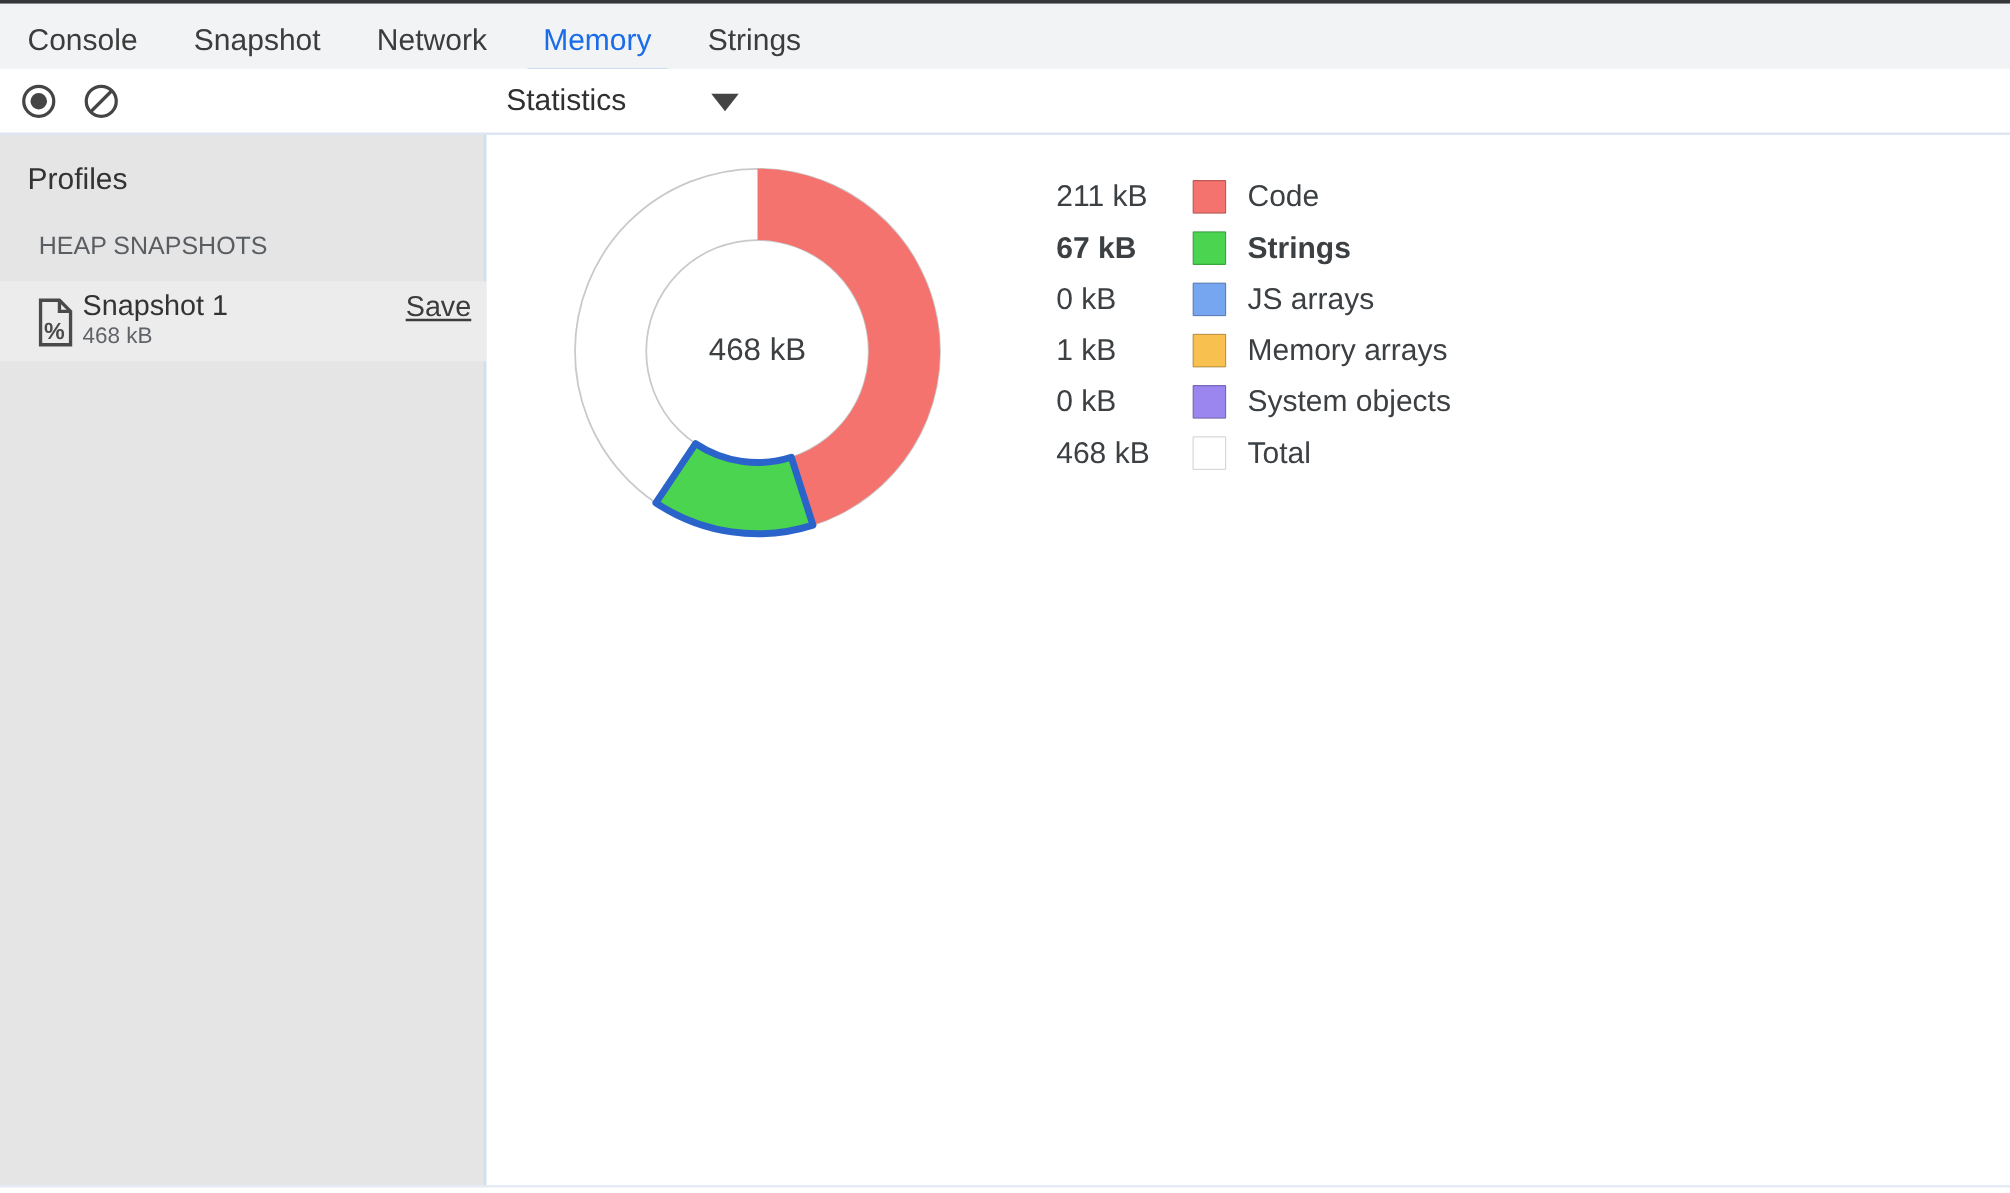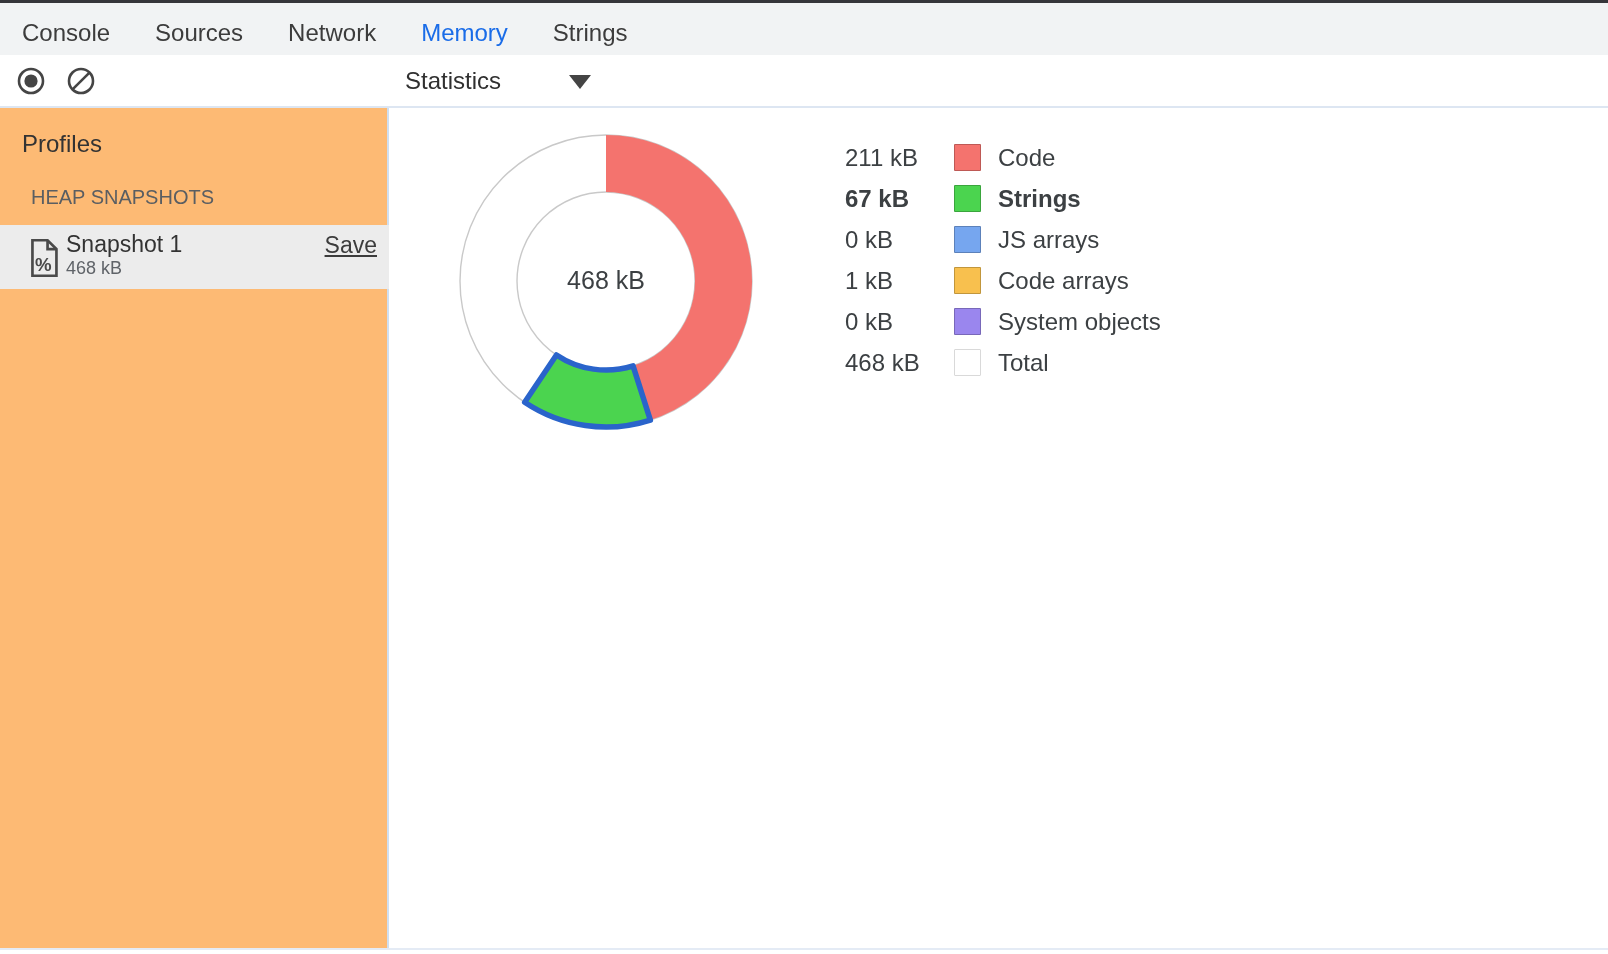--- a/index.html
+++ b/index.html
@@ -24,21 +24,21 @@
              border-bottom:2px solid #dde6f2; }
   .toolbar-left { position:absolute; left:0; top:0; width:389px; height:51px;
                   display:flex; align-items:center; padding-left:16px; gap:20px; }
   .tool-btn { width:30px; height:30px; display:flex; align-items:center; justify-content:center; }
   .stats-select { position:absolute; left:405px; top:0; height:51px; display:flex;
                   align-items:center; gap:68px; font-size:24px; color:#303030; }
   .dd-arrow { width:0; height:0; border-left:11px solid transparent;
               border-right:11px solid transparent; border-top:14px solid #444; margin-top:3px; }
 
   
-  .sidebar { position:absolute; top:108px; left:0; width:389px; height:840px; background:#fdba74;
+  .sidebar { position:absolute; top:108px; left:0; width:389px; height:840px; background:#e5e5e5;
              border-right:2px solid #cfdff1; }
   .profiles-title { position:absolute; top:22px; left:22px; font-size:24px; color:#333; }
   .section-title { position:absolute; top:78px; left:31px; font-size:20px; color:#5a5e62; }
   .snapshot-row { position:absolute; top:117px; left:0; width:389px; height:64px;
                   background:#ececec; }
   .snapshot-icon { position:absolute; left:28px; top:13px; }
   .snapshot-title { position:absolute; left:66px; top:6px; font-size:23px; color:#333; }
   .snapshot-size { position:absolute; left:66px; top:33px; font-size:18px; color:#5f6368; }
   .save-link { position:absolute; right:12px; top:7px; font-size:23px; color:#3c3c3c;
                text-decoration:underline; cursor:pointer; }
@@ -62,21 +62,21 @@
 </style>
 </head>
 <body>
 
 <div class="stage">
 
   <div class="top-strip"></div>
 
   <nav class="tabbar" id="tabbar">
       <div class="tab">Console</div>
-      <div class="tab">Sources</div>
+      <div class="tab">Snapshot</div>
       <div class="tab">Network</div>
       <div class="tab active">Memory</div>
       <div class="tab">Strings</div>
     </nav>
 
   <div class="toolbar">
     <div class="toolbar-left">
       <div class="tool-btn">
         <svg width="30" height="30" viewBox="0 0 30 30">
           <circle cx="15" cy="15" r="12" fill="none" stroke="#454545" stroke-width="2.6"></circle>
@@ -134,21 +134,21 @@
           <div class="legend-label">Strings</div>
         </div>
         <div class="legend-row">
           <div class="legend-val">0 kB</div>
           <div class="legend-swatch" style="background: rgb(118, 166, 239);"></div>
           <div class="legend-label">JS arrays</div>
         </div>
         <div class="legend-row">
           <div class="legend-val">1 kB</div>
           <div class="legend-swatch" style="background: rgb(248, 192, 78);"></div>
-          <div class="legend-label">Code arrays</div>
+          <div class="legend-label">Memory arrays</div>
         </div>
         <div class="legend-row">
           <div class="legend-val">0 kB</div>
           <div class="legend-swatch" style="background: rgb(154, 134, 238);"></div>
           <div class="legend-label">System objects</div>
         </div>
         <div class="legend-row">
           <div class="legend-val">468 kB</div>
           <div class="legend-swatch total" style="background: rgb(255, 255, 255);"></div>
           <div class="legend-label">Total</div>

